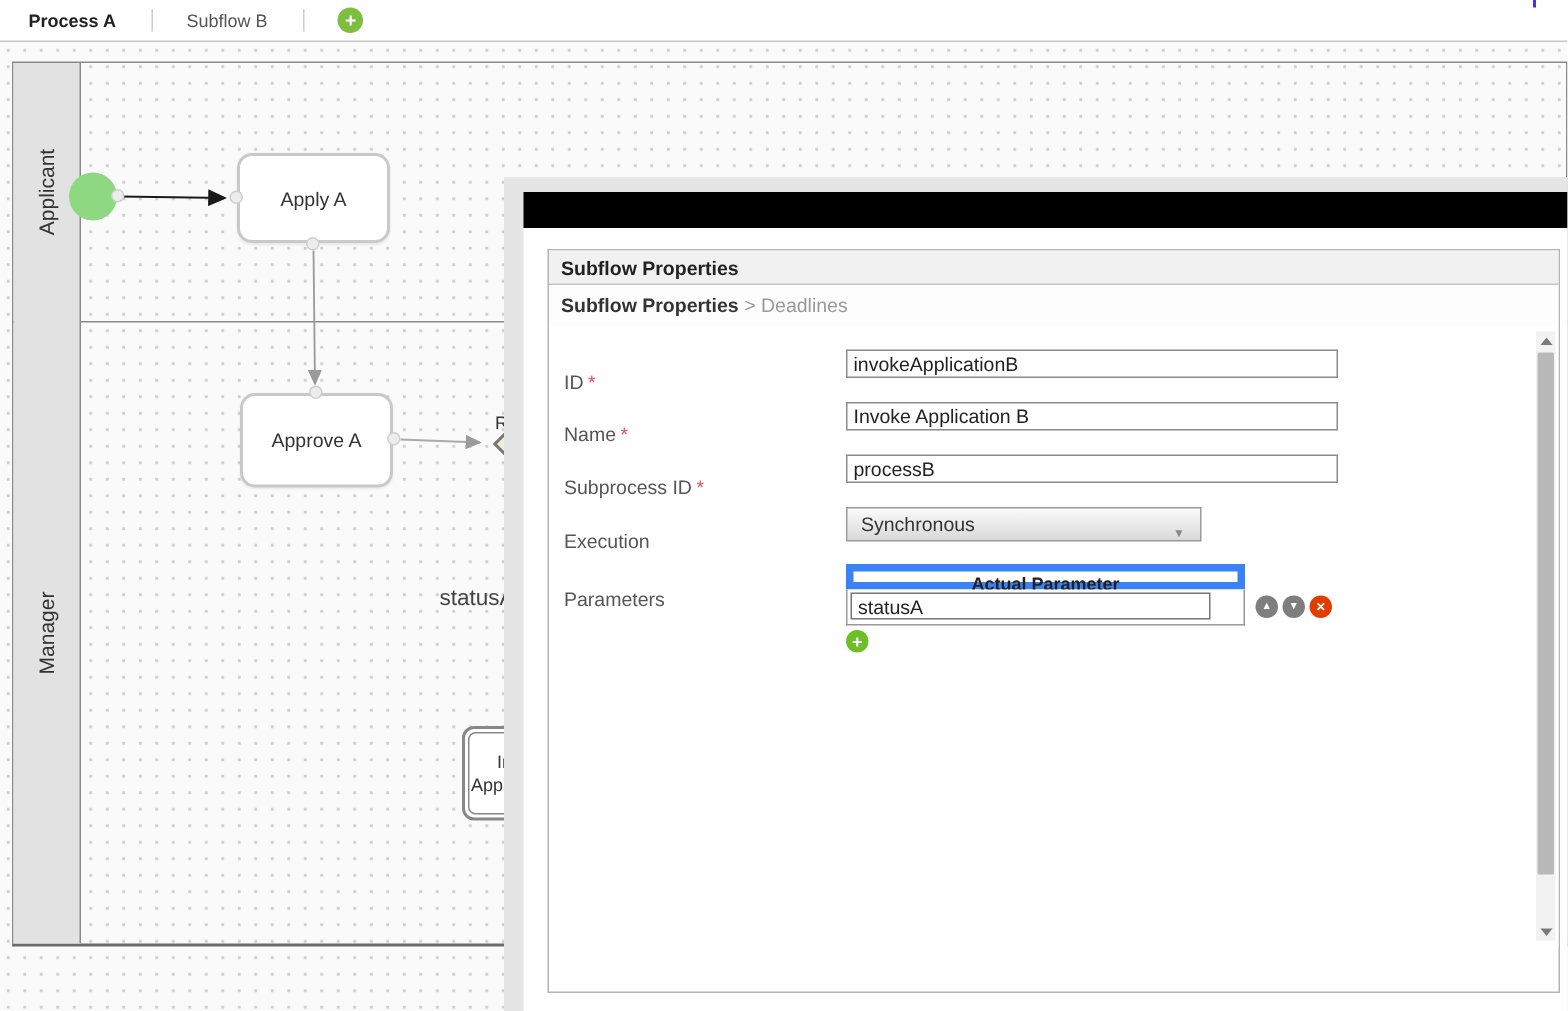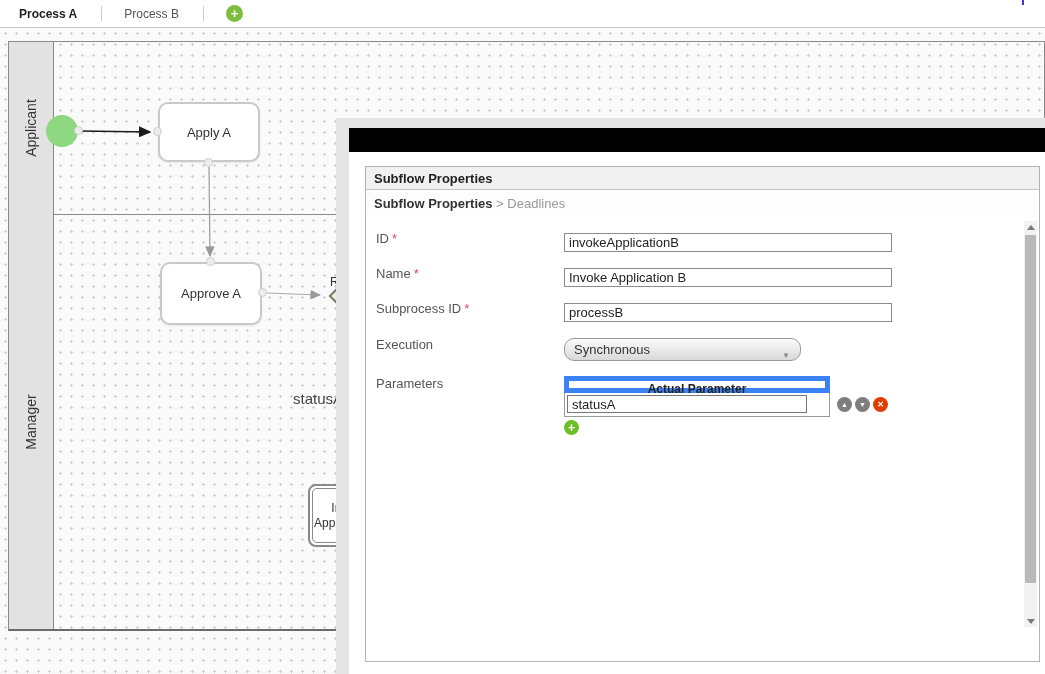--- a/index.html
+++ b/index.html
@@ -101,30 +101,30 @@
     height:23px; line-height:23px; background:#f1f1f1; border-bottom:1px solid #c5c5c5;
     font-size:13px; font-weight:bold; color:#222; padding:0 8px;
   }
   .breadcrumb { height:27px; line-height:27px; padding:0 8px; font-size:13px; background:#fdfdfd; }
   .breadcrumb .crumb-current { font-weight:bold; color:#333; }
   .breadcrumb .crumb-sep, .breadcrumb .crumb-next { color:#999; }
 
   .panel-content { position:absolute; left:0; top:50px; right:0; bottom:30px; background:#fff; overflow:hidden; }
 
   .frow { position:absolute; left:0; right:0; }
-  .flabel { position:absolute; left:10px; top:0; font-size:13px; color:#555; }
+  .flabel { position:absolute; left:10px; top:16px; font-size:13px; color:#555; }
   .req { color:#e8485c; margin-left:3px; }
   .finput {
     position:absolute; left:198px; top:0; width:328px; height:19px;
     border:1px solid #8b8b8b; font-size:13px; color:#222; padding:0 4px;
     font-family:"Liberation Sans", sans-serif; background:#fff;
   }
   .fselect {
     position:absolute; left:198px; top:0; width:237px; height:23px;
-    border:1px solid #999; border-radius:10px;
+    border:1px solid #999; border-radius:0;
     background:linear-gradient(#fbfbfb,#d9d9d9);
     font-size:13px; color:#333; line-height:21px; padding:0 9px; cursor:pointer;
   }
   .fselect .dd-arrow {
     position:absolute; right:10px; top:6px; font-size:8px; color:#888;
   }
 
   .ptable { position:absolute; left:198px; top:0; width:266px; }
   .ptable-head {
     height:17px; line-height:16px; border:5px solid #3b82f6; background:#fff;
@@ -171,21 +171,21 @@
   }
   .btn.disabled { background:#a9d9b4; cursor:default; }
   .footer-spacer { flex:1; }
 </style>
 </head>
 <body>
 
 <div class="tabbar">
   <div class="tab active">Process A</div>
   <div class="tab-sep"></div>
-  <div class="tab inactive">Process B</div>
+  <div class="tab inactive">Subflow B</div>
   <div class="tab-sep"></div>
   <div class="tab-add">+</div>
 </div>
 <div class="top-tick"></div>
 
 <div class="canvas">
 
   <div class="lane applicant">
     <div class="lane-head">
       <span class="lane-label">Applicant</span>

